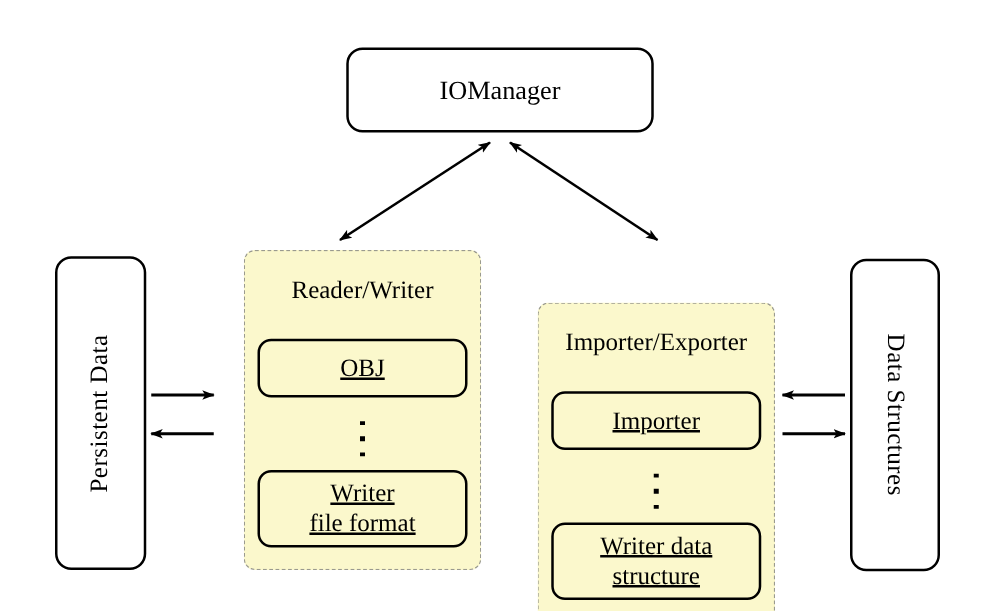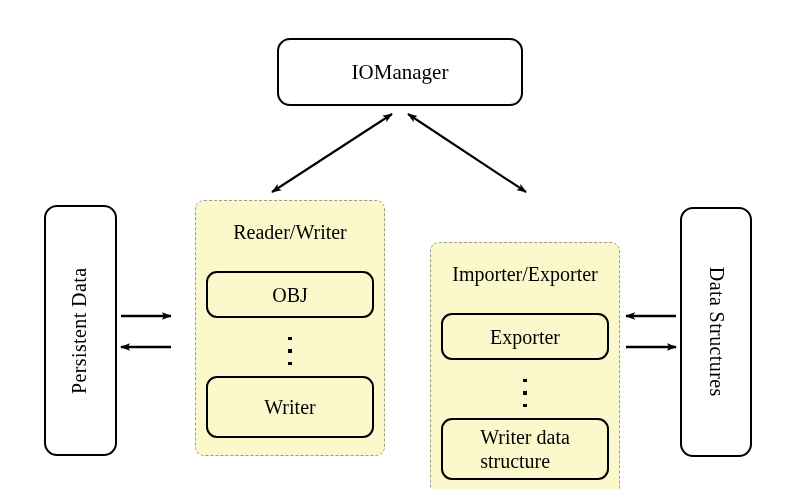--- a/index.html
+++ b/index.html
@@ -76,23 +76,24 @@
   
   .inner{
     position:absolute;
     box-sizing:border-box;
     background:#fbf8cc;
     border:2.6px solid #000000;
     border-radius:11px;
     display:flex;
     align-items:center;
     justify-content:center;
-    text-align:left;
+    text-align:center;
     font-size:20px;
     line-height:1.2;
+    text-decoration:underline;
   }
   .inner-top{left:10px;right:10px;top:70px;height:47px;}
   .inner-bottom{left:10px;right:10px;top:175px;height:62px;}
 
   
   .vdots{
     position:absolute;
     left:0;right:0;top:134px;
     display:flex;
     flex-direction:column;
@@ -170,30 +171,31 @@
 
     <div class="vdots">
       <i></i>
         <i></i>
         <i></i>
     </div>
 
     <div class="inner inner-bottom">
       <span>
         <span>Writer</span><br>
+        <span>file format</span>
       </span>
     </div>
   </div>
 
   <div class="group" id="group-importerexporter">
 
     <div class="group-title">Importer/Exporter</div>
 
     <div class="inner inner-top">
-      <span>Exporter</span>
+      <span>Importer</span>
     </div>
 
     <div class="vdots">
       <i></i>
         <i></i>
         <i></i>
     </div>
 
     <div class="inner inner-bottom">
       <span>

